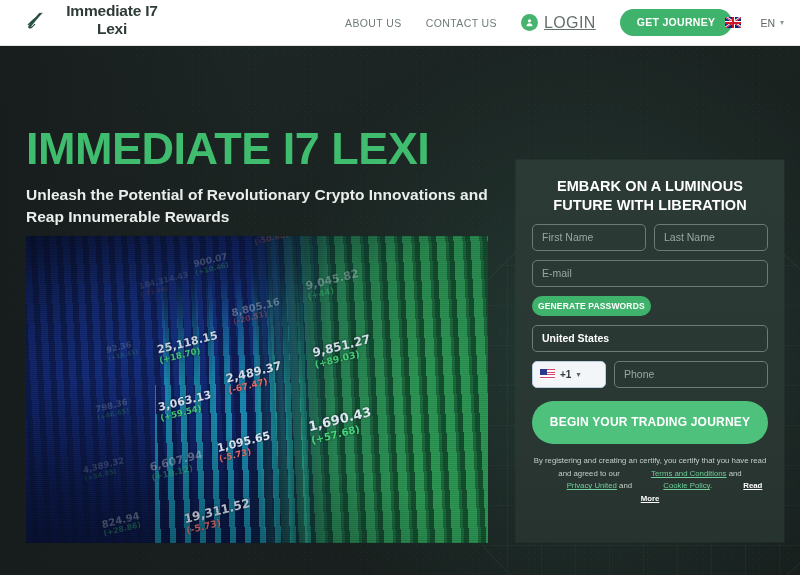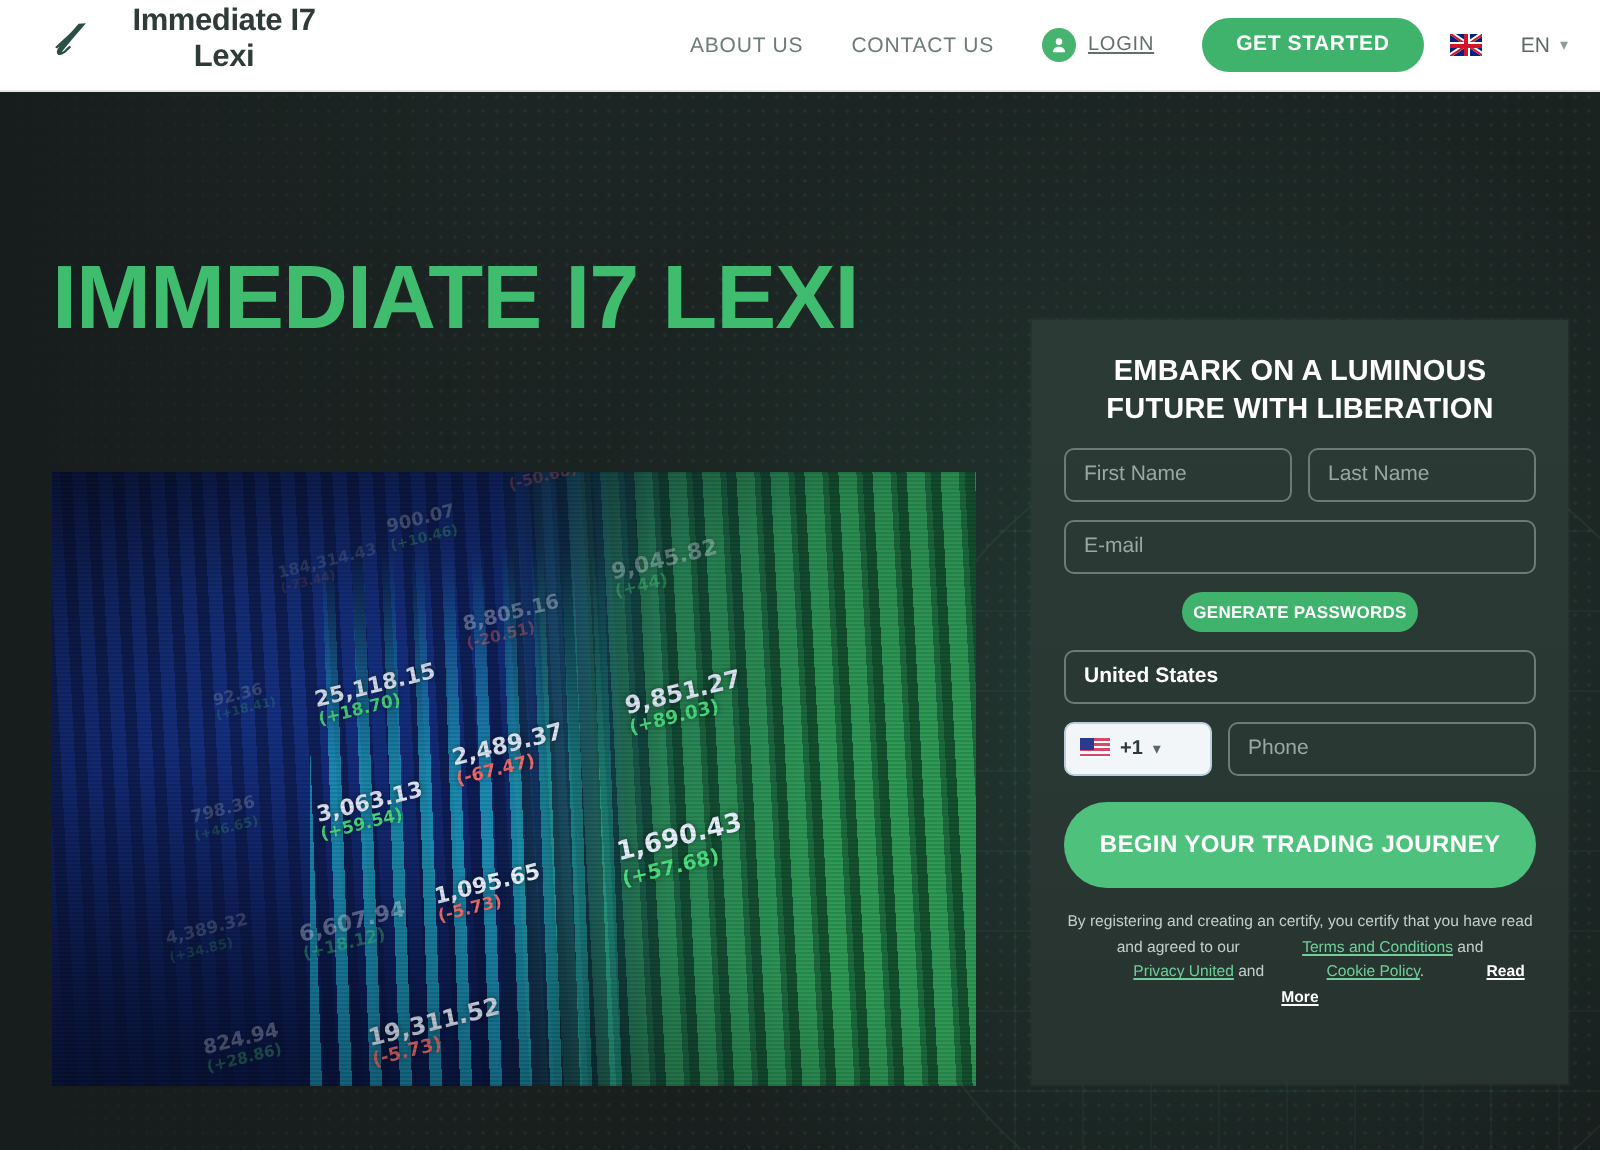--- a/index.html
+++ b/index.html
@@ -85,21 +85,21 @@
     width: 17px; height: 17px;
     border-radius: 50%;
     background: #46b46e;
     display: flex;
     align-items: center;
     justify-content: center;
   }
   #login-avatar svg { display: block; }
   #login-label {
     color: #64706e;
-    font-size: 10px;
+    font-size: 16px;
     letter-spacing: 0.4px;
     text-decoration: underline;
   }
   #get-started-btn {
     background: #3fb36b;
     color: #ffffff;
     border: none;
     border-radius: 16px;
     padding: 7px 17px 8px;
     font-size: 10.5px;
@@ -293,21 +293,20 @@
     font-size: 14.5px;
     font-weight: bold;
     line-height: 1.3;
     text-align: center;
     letter-spacing: 0.1px;
   }
   .field-row {
     display: flex;
     gap: 8px;
     margin: 9px 16px 0;
-    justify-content: center;
   }
   .inp {
     box-sizing: border-box;
     background: transparent;
     border: 1px solid #6d7b76;
     border-radius: 5px;
     color: #ffffff;
     font-family: "Liberation Sans", sans-serif;
     font-size: 10.5px;
     font-weight: bold;
@@ -425,21 +424,21 @@
       <div id="login-wrap">
         <span id="login-avatar">
           <svg width="9" height="9" viewBox="0 0 16 16">
               <circle cx="8" cy="5" r="2.9" fill="#ffffff"></circle>
               <path d="M2.6 14.5c0-3.1 2.4-5 5.4-5s5.4 1.9 5.4 5z" fill="#ffffff"></path>
             </svg>
         </span>
         <span id="login-label">LOGIN</span>
       </div>
 
-      <button id="get-started-btn">GET STARTED</button>
+      <button id="get-started-btn">GET JOURNEY</button>
     </div>
 
     <div id="lang-wrap">
       <span id="flag-uk">
         <i class="uk-d1"></i>
           <i class="uk-d2"></i>
           <i class="uk-d3"></i>
           <i class="uk-d4"></i>
         <i class="uk-cv"></i>
           <i class="uk-ch"></i>
@@ -451,20 +450,21 @@
     </div>
   </div>
 
   <div id="hero-bg">
     <div id="hero-dots"></div>
     <div id="hero-globe"></div>
     <div id="hero-fade-left"></div>
   </div>
 
   <h1 id="hero-title">IMMEDIATE I7 LEXI</h1>
+  <p id="hero-sub">Unleash the Potential of Revolutionary Crypto Innovations and Reap Innumerable Rewards</p>
 
   <div id="hero-photo">
     <div class="photo-layer" id="photo-base"></div>
     <div class="photo-layer" id="photo-bars"></div>
     <div class="photo-layer" id="photo-teal"></div>
     <div class="photo-layer" id="photo-greens"></div>
     <div class="photo-layer" id="photo-numbers">
       <div class="tick dn dimmer" style="left:128px; top:32px;  font-size:8px;">
         <span>184,314.43</span>
         <span class="chg">(-73.44)</span>

